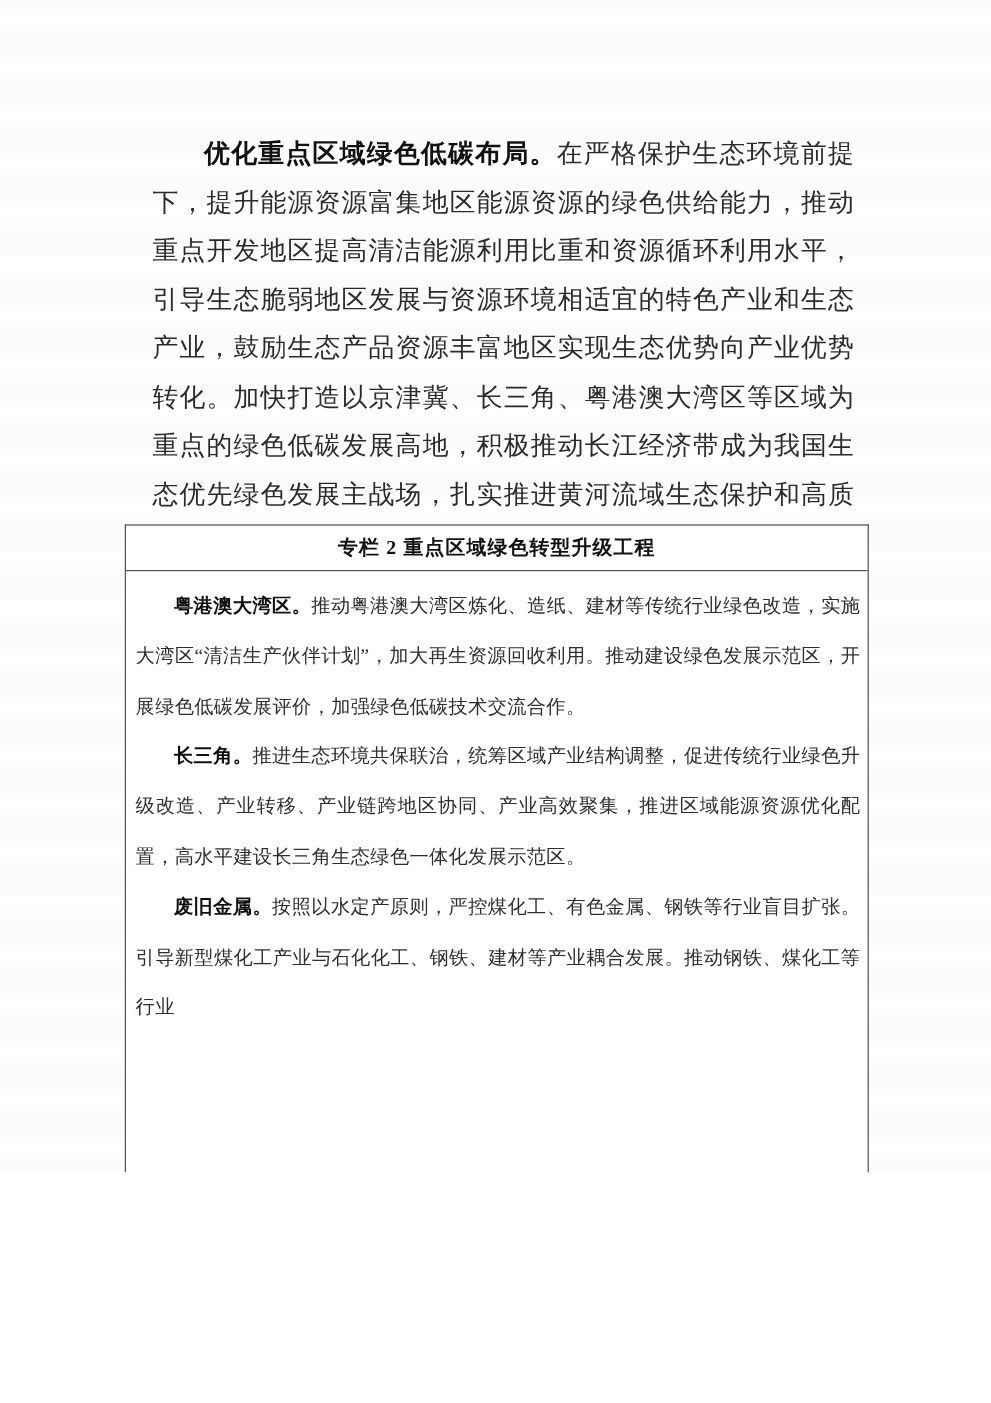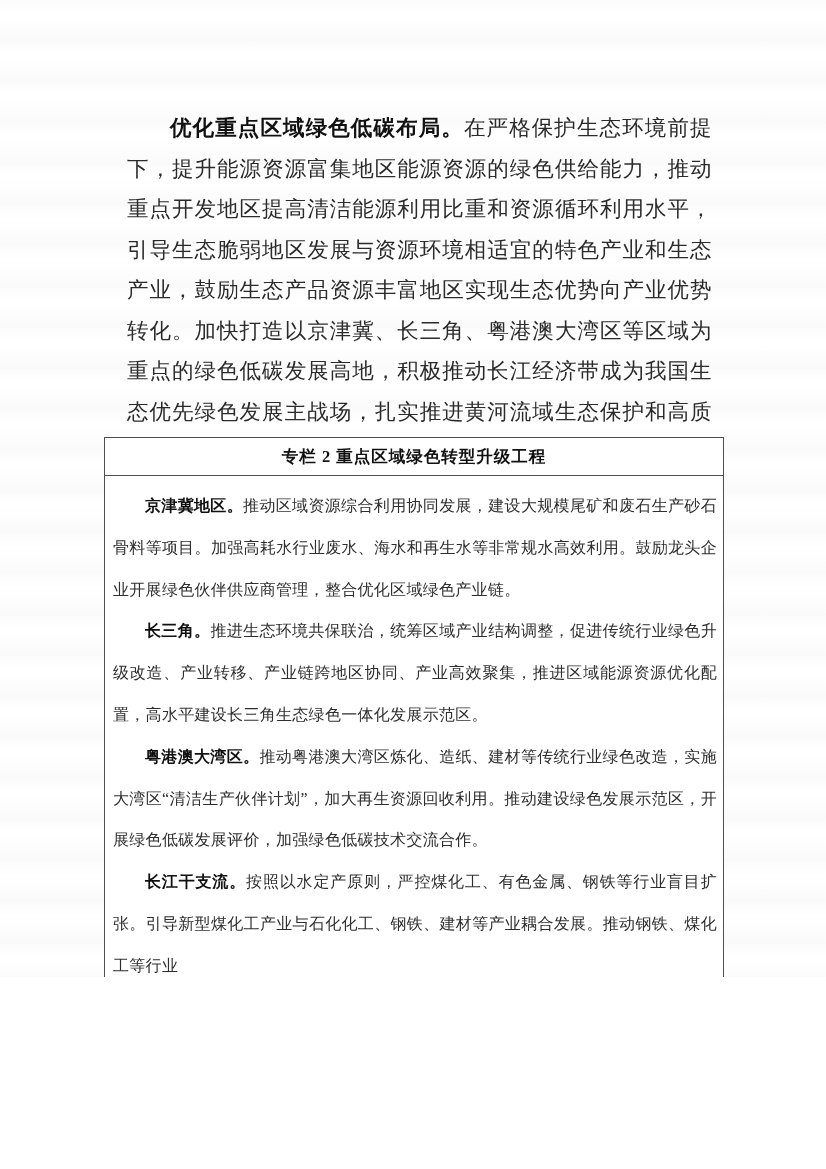--- a/index.html
+++ b/index.html
@@ -96,27 +96,26 @@
 <body>
 
 <div class="page">
 
   <p class="main-paragraph"><span class="lead">优化重点区域绿色低碳布局。</span><span>在严格保护生态环境前提下，提升能源资源富集地区能源资源的绿色供给能力，推动重点开发地区提高清洁能源利用比重和资源循环利用水平，引导生态脆弱地区发展与资源环境相适宜的特色产业和生态产业，鼓励生态产品资源丰富地区实现生态优势向产业优势转化。加快打造以京津冀、长三角、粤港澳大湾区等区域为重点的绿色低碳发展高地，积极推动长江经济带成为我国生态优先绿色发展主战场，扎实推进黄河流域生态保护和高质量发展。</span></p>
 
   <div class="column-box">
     <div class="box-title">专栏 2 重点区域绿色转型升级工程</div>
     <div class="box-body">
 
-      <p class="box-para"><span class="label">京津冀地区。</span><span>推动区域资源综合利用协同发展，建设大规模尾矿和废石生产砂石骨料等项目。加强高耗水行业废水、海水和再生水等非常规水高效利用。鼓励龙头企业开展绿色伙伴供应商管理，整合优化区域绿色产业链。</span></p>
+
+      <p class="box-para"><span class="label">粤港澳大湾区。</span><span>推动粤港澳大湾区炼化、造纸、建材等传统行业绿色改造，实施大湾区“清洁生产伙伴计划”，加大再生资源回收利用。推动建设绿色发展示范区，开展绿色低碳发展评价，加强绿色低碳技术交流合作。</span></p>
 
       <p class="box-para"><span class="label">长三角。</span><span>推进生态环境共保联治，统筹区域产业结构调整，促进传统行业绿色升级改造、产业转移、产业链跨地区协同、产业高效聚集，推进区域能源资源优化配置，高水平建设长三角生态绿色一体化发展示范区。</span></p>
 
-      <p class="box-para"><span class="label">粤港澳大湾区。</span><span>推动粤港澳大湾区炼化、造纸、建材等传统行业绿色改造，实施大湾区“清洁生产伙伴计划”，加大再生资源回收利用。推动建设绿色发展示范区，开展绿色低碳发展评价，加强绿色低碳技术交流合作。</span></p>
 
-
-      <p class="box-para"><span class="label">长江干支流。</span><span>按照以水定产原则，严控煤化工、有色金属、钢铁等行业盲目扩张。引导新型煤化工产业与石化化工、钢铁、建材等产业耦合发展。推动钢铁、煤化工等行业</span></p>
+      <p class="box-para"><span class="label">废旧金属。</span><span>按照以水定产原则，严控煤化工、有色金属、钢铁等行业盲目扩张。引导新型煤化工产业与石化化工、钢铁、建材等产业耦合发展。推动钢铁、煤化工等行业</span></p>
 
     </div>
   </div>
 
   <div class="page-number">8</div>
 
 </div>
 
 </body></html>

